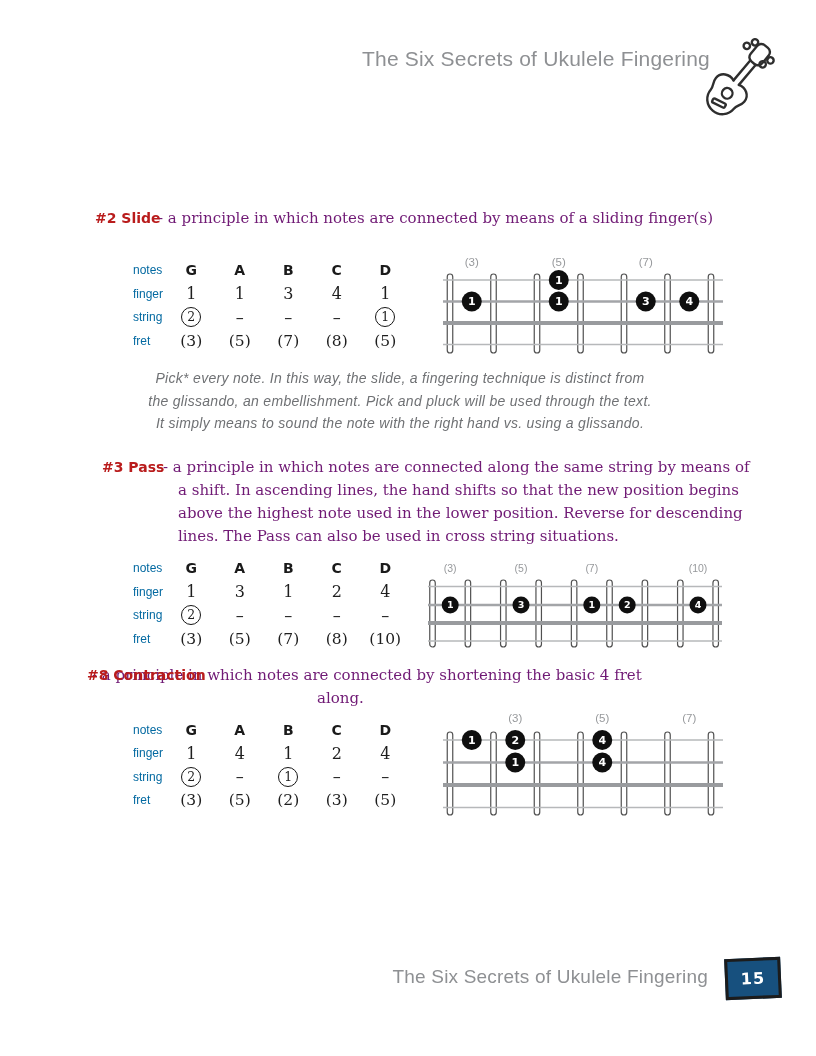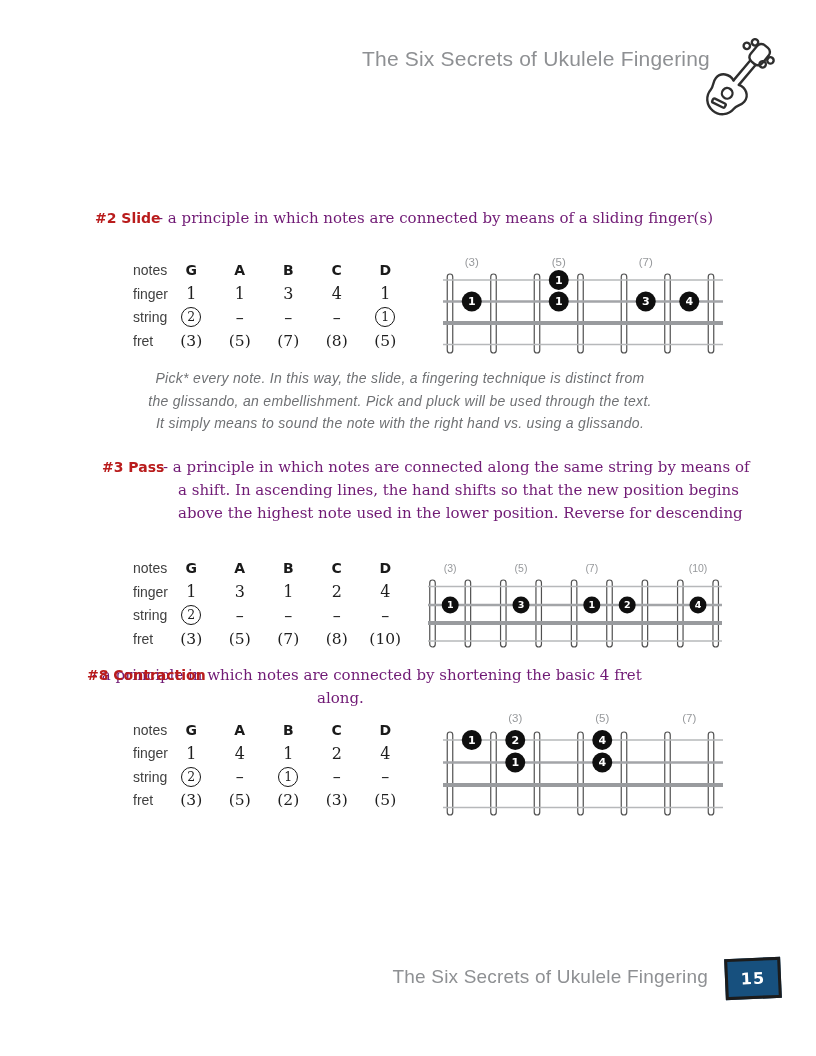--- a/index.html
+++ b/index.html
@@ -26,21 +26,21 @@
   .hline{white-space:nowrap;}
 
   
   .note{position:absolute;text-align:center;font-style:italic;font-size:14px;color:#6f7174;
         letter-spacing:0.3px;}
 
   
   .ftable{position:absolute;display:grid;grid-template-columns:34px repeat(5,48.5px);
           grid-auto-rows:23.5px;}
   .ftable > div{display:flex;align-items:center;justify-content:center;}
-  .tlabel{justify-content:flex-start !important;font-size:14px;color:#404040;white-space:nowrap;}
+  .tlabel{justify-content:flex-start !important;font-size:12px;color:#0369a1;white-space:nowrap;}
   .cell-note{font-family:"DejaVu Sans",sans-serif;font-weight:bold;font-size:14px;color:#1a1a1a;}
   .cell-num{font-family:"DejaVu Serif","Liberation Serif",serif;font-size:16px;color:#1e1e1e;}
   .cell-fret{font-family:"DejaVu Serif","Liberation Serif",serif;font-size:15.5px;color:#1e1e1e;}
   .cell-str{font-family:"DejaVu Serif","Liberation Serif",serif;font-size:16px;color:#1e1e1e;}
   .circ{display:inline-flex;width:18px;height:18px;border:1.4px solid #161616;border-radius:50%;
         align-items:center;justify-content:center;font-size:12.5px;line-height:1;
         font-family:"DejaVu Serif",serif;}
 
   .diagram{position:absolute;}
 </style>
@@ -136,20 +136,21 @@
       </div>
   </div>
 
   <div>
     <div class="heading" style="top: 456px;">
       <span class="section-label" style="left: 102px; line-height: 23px;">#3 Pass</span>
       <div class="heading-lines" style="line-height: 23px;">
           <div class="hline" style="margin-left: 163px;">- a principle in which notes are connected along the same string by means of</div>
           <div class="hline" style="margin-left: 178px;">a shift. In ascending lines, the hand shifts so that the new position begins</div>
           <div class="hline" style="margin-left: 178px;">above the highest note used in the lower position. Reverse for descending</div>
+          <div class="hline" style="margin-left: 178px;">lines. The Pass can also be used in cross string situations.</div>
         </div>
     </div>
     <div class="ftable" style="left: 133px; top: 556.5px;">
         <div class="tlabel">notes</div>
         <div class="cell-note">G</div>
         <div class="cell-note">A</div>
         <div class="cell-note">B</div>
         <div class="cell-note">C</div>
         <div class="cell-note">D</div>
         <div class="tlabel">finger</div>

